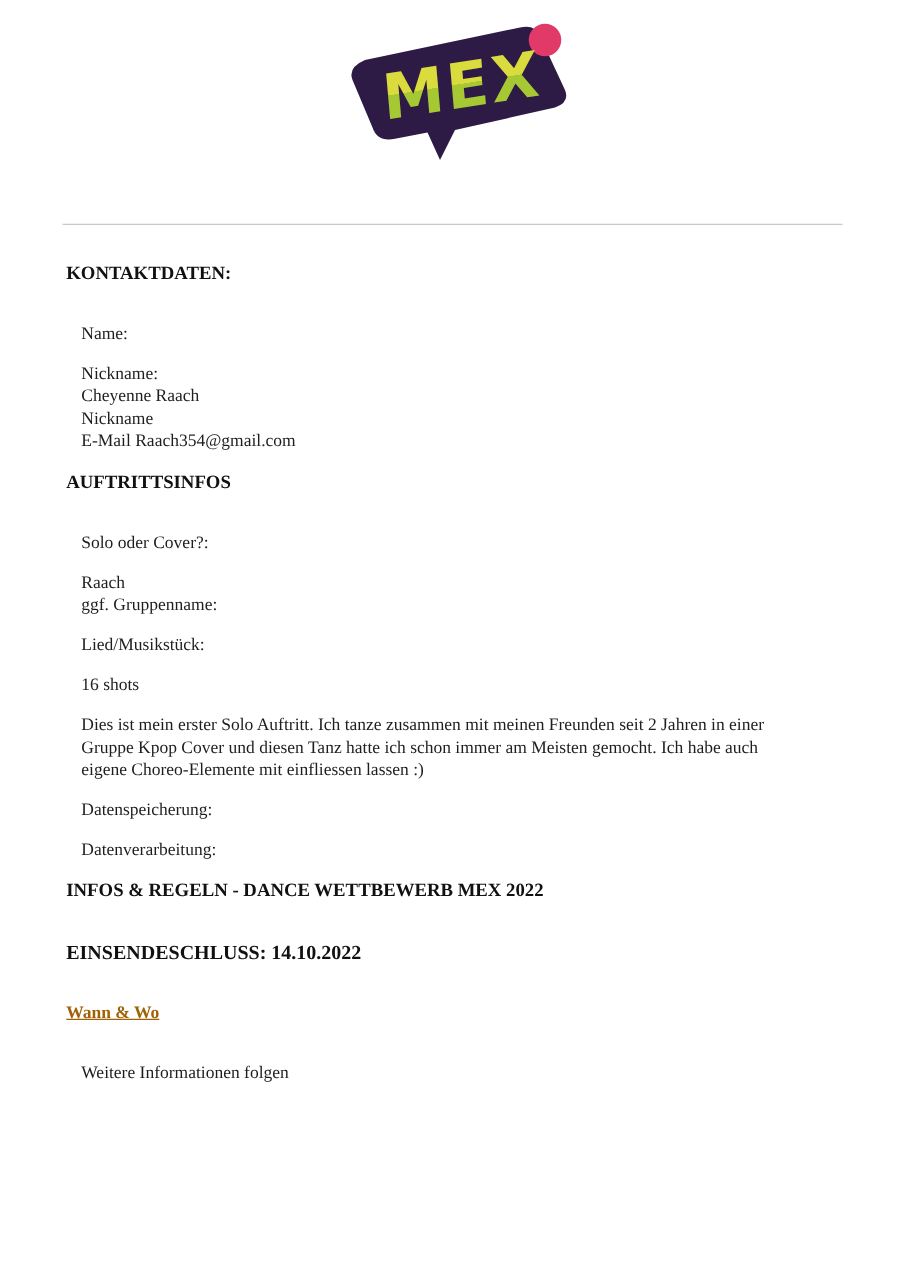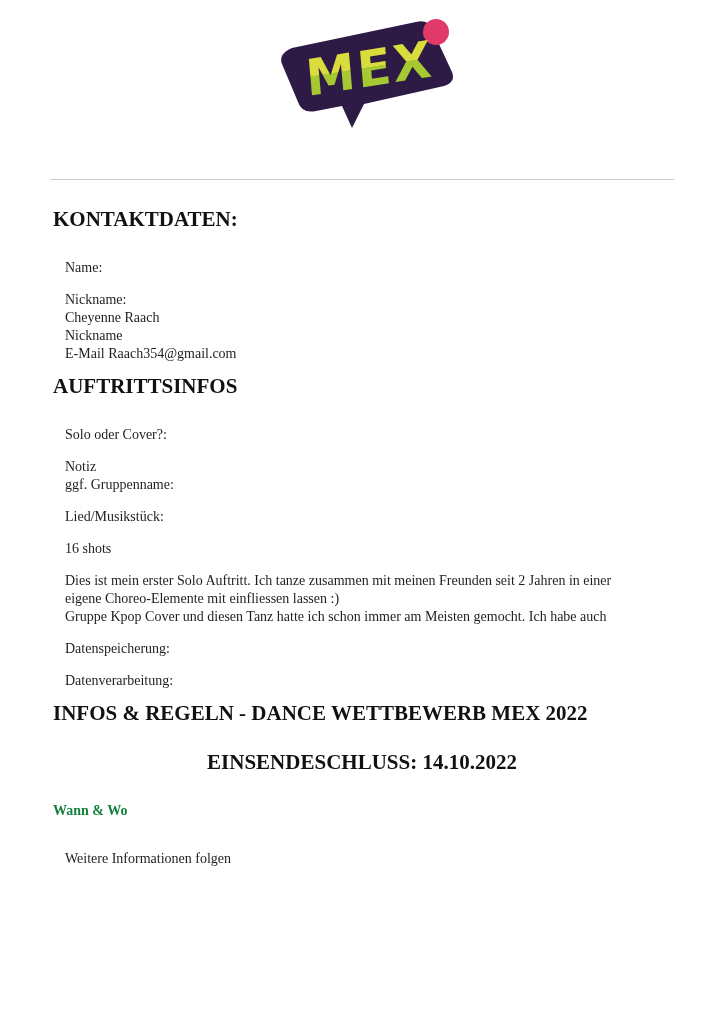--- a/index.html
+++ b/index.html
@@ -28,36 +28,36 @@
     transform: translateX(9px);
   }
   .logo-wrap svg { display: block; }
   hr.divider {
     border: 0;
     border-top: 1px solid #c9c9c9;
     margin: 47px -3px 30px -3px;
     height: 0;
   }
   h2.sec {
-    font-size: 21px;
+    font-size: 15px;
     line-height: 19px;
     font-weight: bold;
     color: #111111;
     margin: 13px 0 30px 0;
   }
   h2.sec.big {
-    font-size: 21px;
-    text-align: center;
+    font-size: 16px;
   }
   h3.sub {
     font-size: 14px;
     line-height: 18px;
     font-weight: bold;
-    color: #15803d;
+    color: #a16207;
     margin: 13px 0 30px 0;
+    text-decoration: underline;
   }
   p.body {
     font-size: 14px;
     line-height: 18px;
     margin: 14px 12px;
   }
   .ln {
     display: block;
     white-space: nowrap;
   }
@@ -97,33 +97,33 @@
     <span class="ln">Cheyenne Raach</span>
     <span class="ln">Nickname</span>
     <span class="ln">E-Mail Raach354@gmail.com</span>
   </p>
 
   <h2 class="sec">AUFTRITTSINFOS</h2>
 
   <p class="body">Solo oder Cover?:</p>
 
   <p class="body">
-    <span class="ln">Notiz</span>
+    <span class="ln">Raach</span>
     <span class="ln">ggf. Gruppenname:</span>
   </p>
 
   <p class="body">Lied/Musikstück:</p>
 
   <p class="body">16 shots</p>
 
 
   <p class="body">
     <span class="ln">Dies ist mein erster Solo Auftritt. Ich tanze zusammen mit meinen Freunden seit 2 Jahren in einer</span>
+    <span class="ln">Gruppe Kpop Cover und diesen Tanz hatte ich schon immer am Meisten gemocht. Ich habe auch</span>
     <span class="ln">eigene Choreo-Elemente mit einfliessen lassen :)</span>
-    <span class="ln">Gruppe Kpop Cover und diesen Tanz hatte ich schon immer am Meisten gemocht. Ich habe auch</span>
   </p>
 
 
   <p class="body">Datenspeicherung:</p>
 
   <p class="body">
     <span class="ln">Datenverarbeitung:</span>
   </p>
 
   <h2 class="sec">INFOS &amp; REGELN - DANCE WETTBEWERB MEX 2022</h2>

